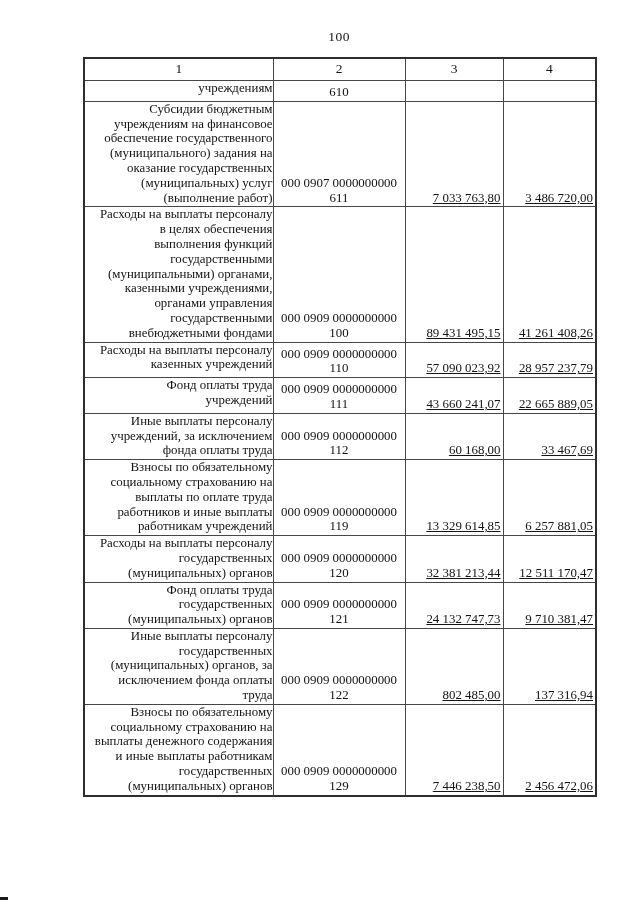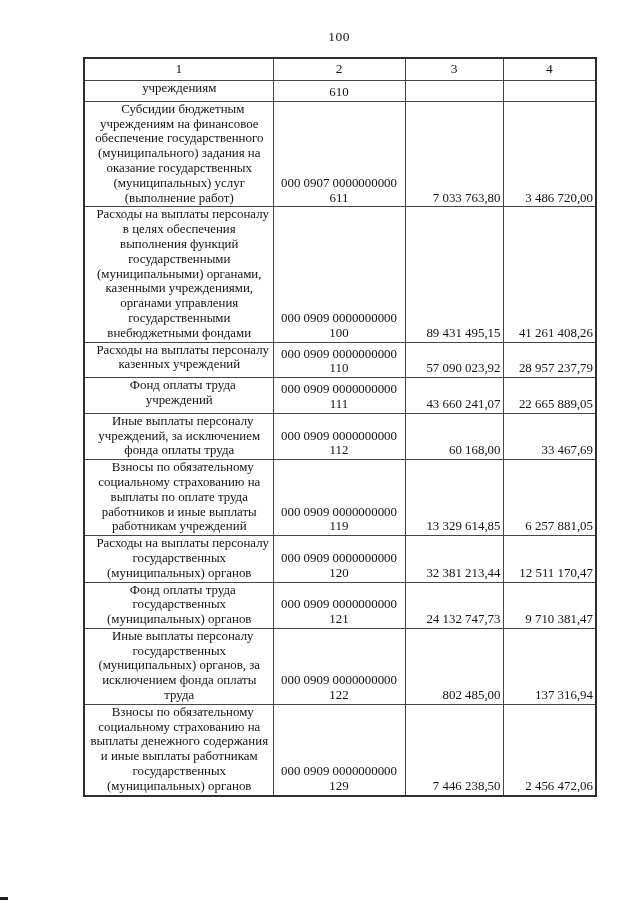--- a/index.html
+++ b/index.html
@@ -42,39 +42,40 @@
     overflow: visible;
   }
   table.budget th {
     height: 19px;
     text-align: center;
     vertical-align: middle;
     font-size: 13.5px;
   }
   td.c1 {
     vertical-align: top;
-    text-align: center;
+    text-align: right;
     white-space: pre;
     padding: 0 0 1px 1px;
     margin-left: 24px;
   }
   td.c1.ind {
     text-indent: 7px;
   }
   td.c2 {
     vertical-align: bottom;
     text-align: center;
     white-space: pre;
     padding: 4px 0 1px 0;
   }
   td.c3, td.c4 {
     vertical-align: bottom;
     text-align: right;
     white-space: nowrap;
     padding: 0 2px 1px 0;
+    text-decoration: underline;
   }
   .scan-artifact {
     position: absolute;
     left: 0;
     top: 897px;
     width: 8px;
     height: 3px;
     background: #1b1b1b;
   }
 </style>

